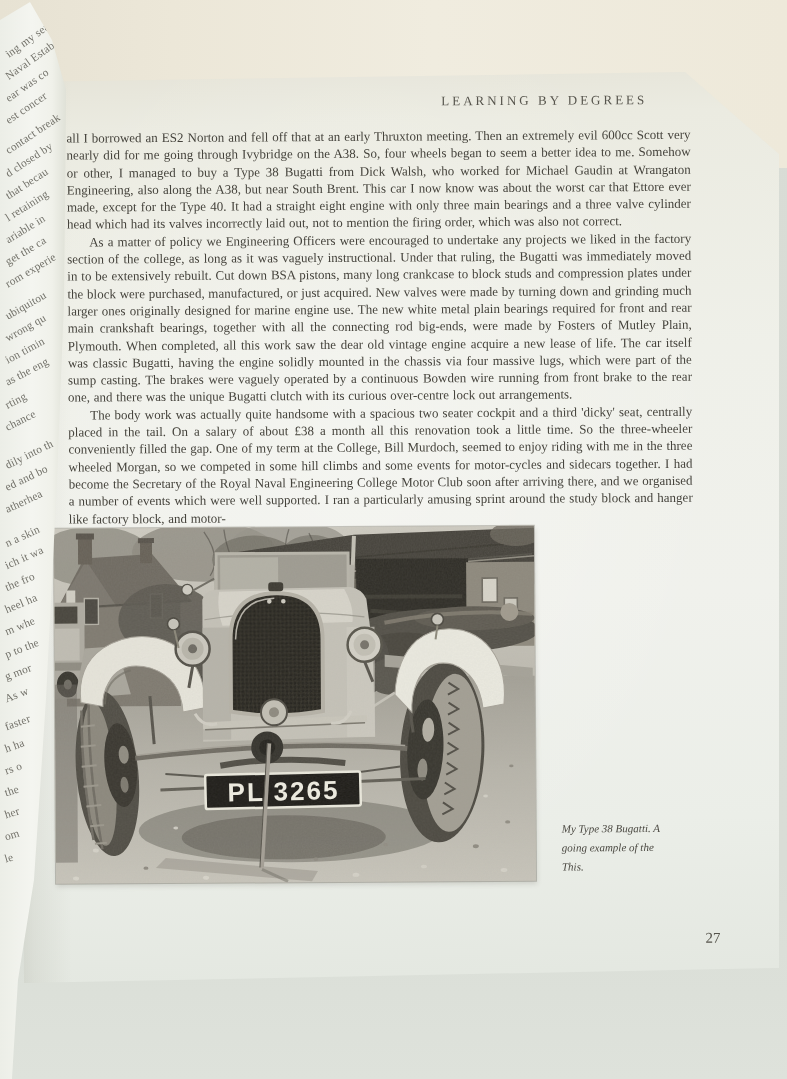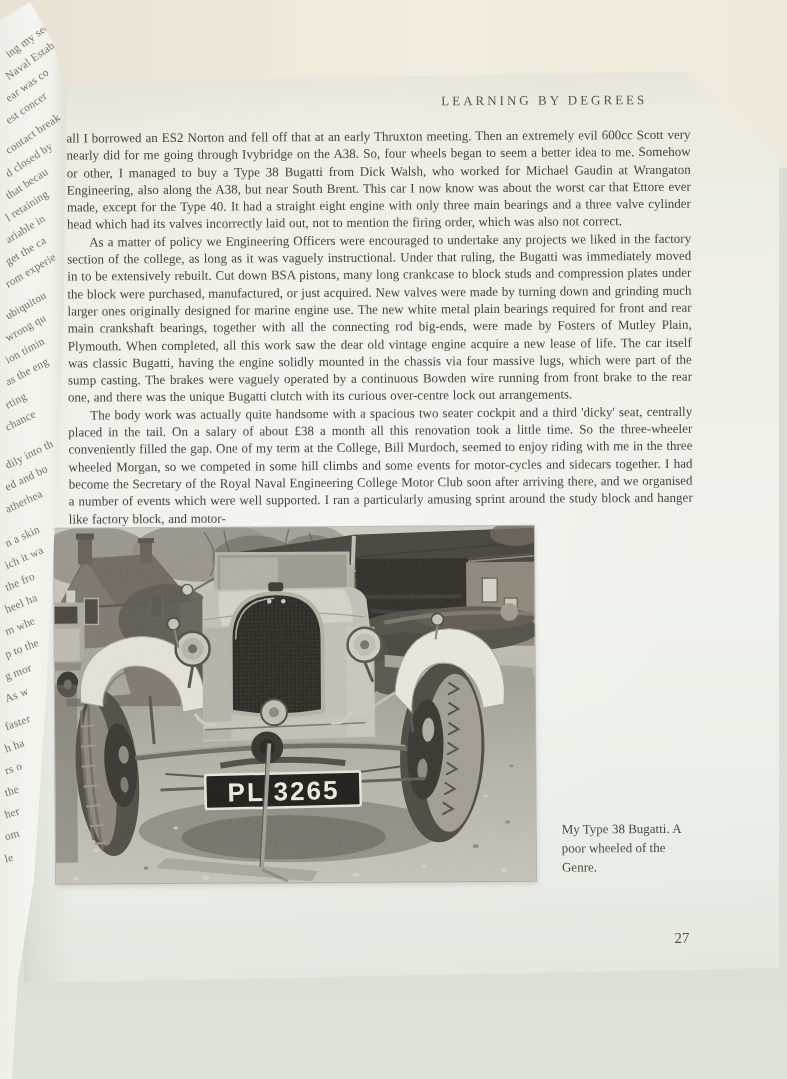--- a/index.html
+++ b/index.html
@@ -37,24 +37,24 @@
   .body-text p{margin:0;}
   .body-text p.indent{text-indent:22px;}
   .photo-figure{
     position:absolute;left:42px;top:459px;width:480px;height:355px;margin:0;
     box-shadow:0 0 0 1px rgba(108,106,94,.35),1px 3px 5px rgba(108,106,94,.22);
     background:#bdbab0;
   }
   .photo-figure svg{display:block;width:480px;height:355px;}
   .photo-caption{
     position:absolute;left:548px;top:753px;width:150px;
-    font-size:13px;line-height:19px;color:#4b4942;
+    font-style:italic;font-size:11px;line-height:19px;color:#4b4942;
   }
   .page-number{
-    position:absolute;left:660px;top:864px;width:46px;text-align:left;
+    position:absolute;left:660px;top:864px;width:46px;text-align:right;
     font-size:15px;color:#55534b;
   }
   
   .left-curl{
     position:absolute;left:0;top:0;width:84px;height:1079px;
     clip-path:polygon(0 20px,30px 2px,52px 40px,66px 90px,64px 300px,56px 500px,46px 700px,34px 880px,18px 980px,12px 1079px,0 1079px);
     background:linear-gradient(90deg,#eceee7 0%,#f4f5f0 38%,#f0f1ea 62%,#d8dacf 86%,#b9bcb1 97%,#a9aca1 100%);
     filter:drop-shadow(3px 1px 4px rgba(98,100,90,.35));
     overflow:hidden;
   }
@@ -296,22 +296,22 @@
           <ellipse cx="120" cy="300 " rx="2.4" ry="1.5" fill="#cfccc2"></ellipse>
             <ellipse cx="20" cy="350" rx="3" ry="2" fill="#d8d5cb"></ellipse>
         </g>
 
         <rect width="480" height="355" filter="url(#grainF)" opacity=".3"></rect>
       </svg>
     </figure>
 
     <div class="photo-caption">
       <div>My Type 38 Bugatti. A</div>
-      <div>poor wheeled of the</div>
-      <div>Genre.</div>
+      <div>going example of the</div>
+      <div>This.</div>
     </div>
 
     <div class="page-number">27</div>
   </div>
 </div>
 
 <div class="left-curl">
     <span class="frag" style="top: 50px; left: 3px; transform: rotate(-36deg);">ing my sea</span>
     <span class="frag" style="top: 72.1px; left: 3px; transform: rotate(-35.42deg);">Naval Estab</span>
     <span class="frag" style="top: 94.2px; left: 3px; transform: rotate(-34.84deg);">ear was co</span>

